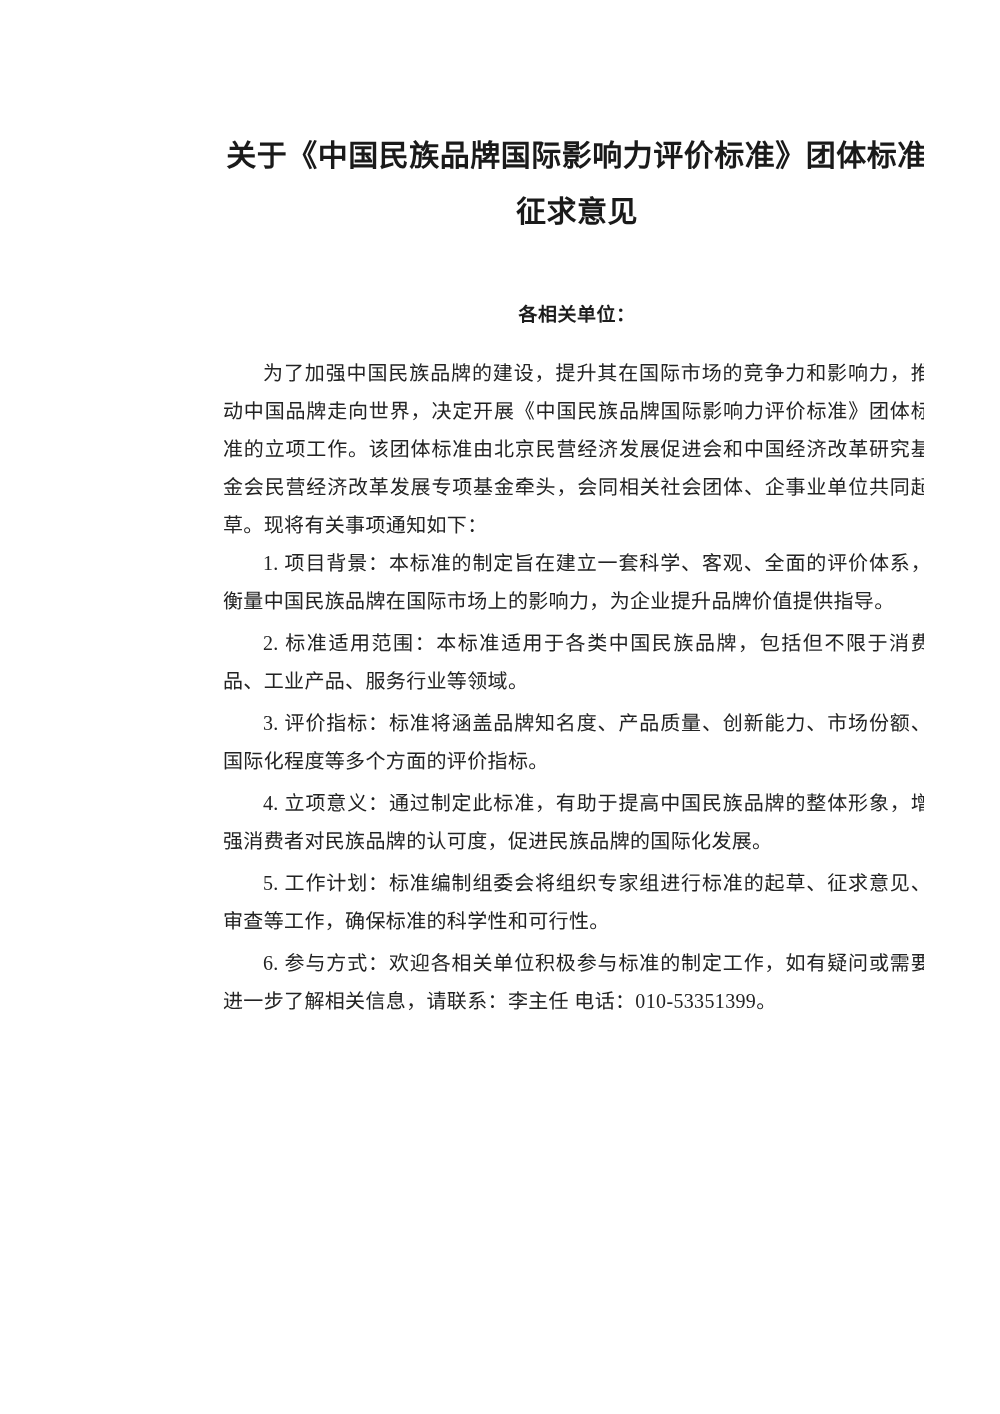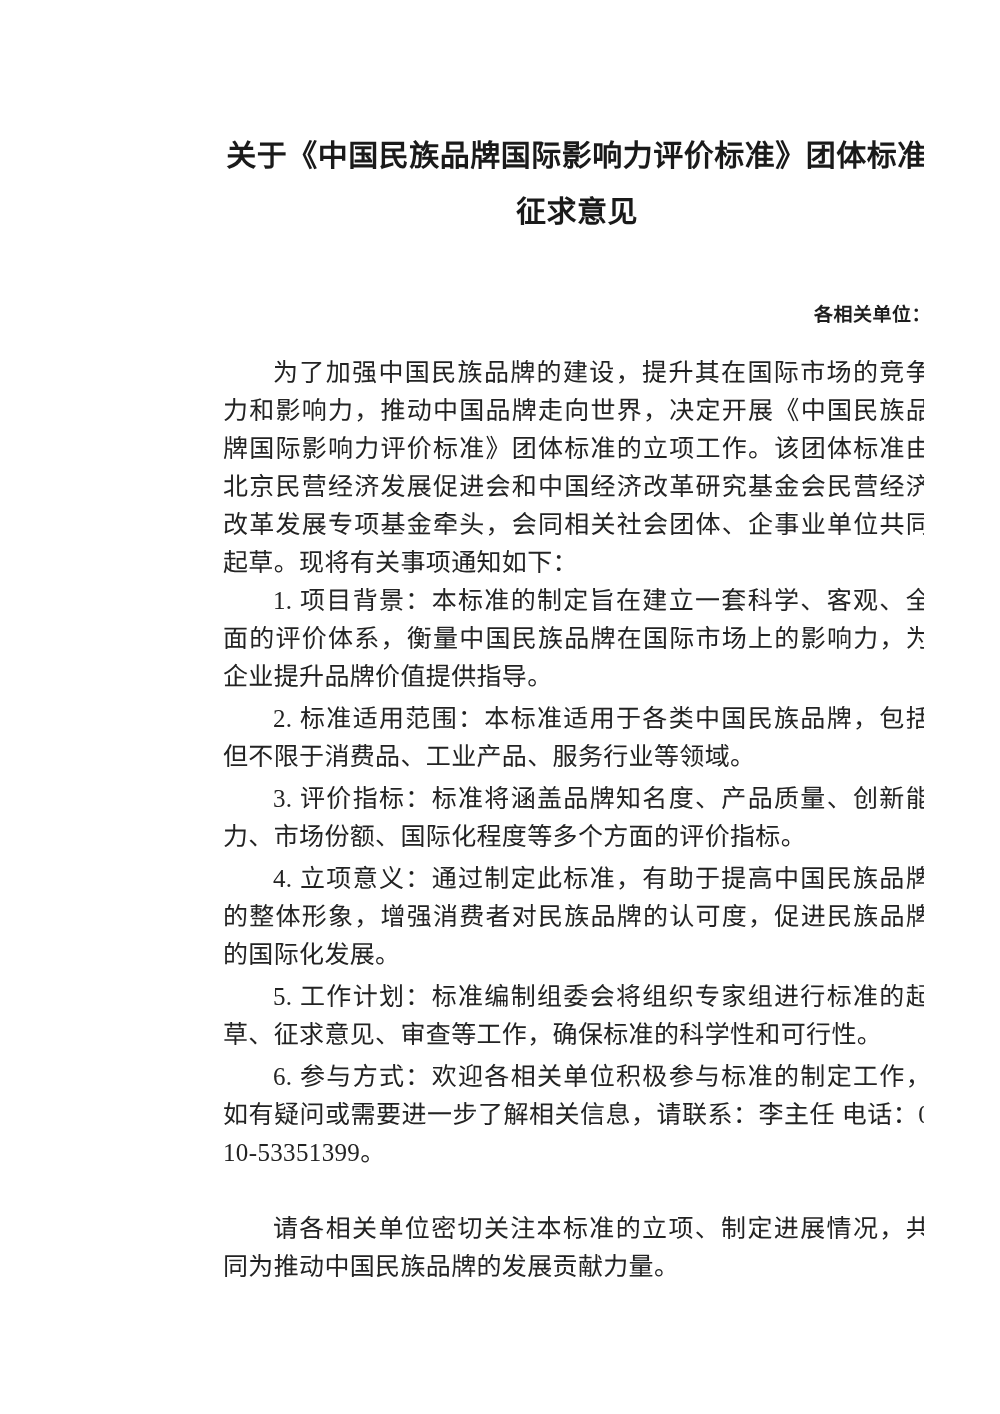--- a/index.html
+++ b/index.html
@@ -44,33 +44,33 @@
 
   
   .salutation {
     margin: 0;
     padding-top: 58px;
     font-family: "Liberation Serif", "DejaVu Serif", serif;
     font-weight: bold;
     font-size: 19px;
     line-height: 34px;
     color: #1d1d1d;
-    text-align: right;
+    text-align: center;
     letter-spacing: 0.5px;
   }
 
   
   .body-block {
     padding-top: 22px;
   }
 
   p.para {
     margin: 0;
     font-family: "Liberation Serif", "DejaVu Serif", serif;
-    font-size: 25px;
+    font-size: 20px;
     line-height: 38px;
     color: #232323;
     text-align: justify;
     text-justify: inter-character;
     text-indent: 2em;
     letter-spacing: 0.35px;
     word-break: break-all;
   }
 
   p.para.gap-before {
@@ -107,17 +107,16 @@
       <p class="para item">2. 标准适用范围：本标准适用于各类中国民族品牌，包括但不限于消费品、工业产品、服务行业等领域。</p>
 
       <p class="para item">3. 评价指标：标准将涵盖品牌知名度、产品质量、创新能力、市场份额、国际化程度等多个方面的评价指标。</p>
 
       <p class="para item">4. 立项意义：通过制定此标准，有助于提高中国民族品牌的整体形象，增强消费者对民族品牌的认可度，促进民族品牌的国际化发展。</p>
 
       <p class="para item">5. 工作计划：标准编制组委会将组织专家组进行标准的起草、征求意见、审查等工作，确保标准的科学性和可行性。</p>
 
       <p class="para item">6. 参与方式：欢迎各相关单位积极参与标准的制定工作，如有疑问或需要进一步了解相关信息，请联系：李主任  电话：010-53351399。</p>
 
-      <p class="para gap-before">请各相关单位密切关注本标准的立项、制定进展情况，共同为推动中国民族品牌的发展贡献力量。</p>
 
     </div>
   </div>
 </div>
 
 </body></html>

